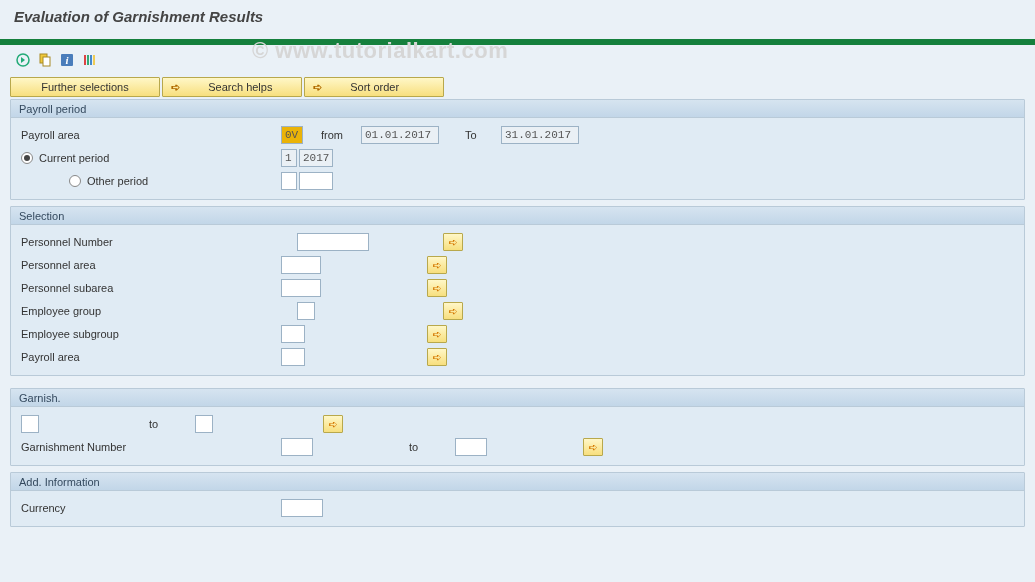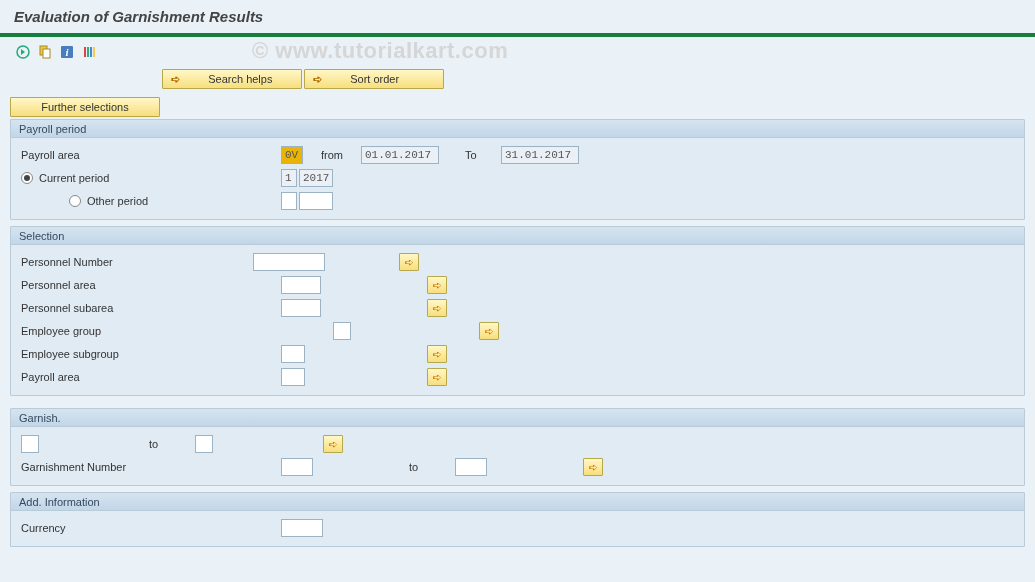--- a/index.html
+++ b/index.html
@@ -19,22 +19,22 @@
       left: 252px;
       color: #d6d6d6;
       font-size: 22px;
       font-weight: bold;
       letter-spacing: 0.5px;
       pointer-events: none;
       z-index: 50;
     }
     .title-bar {
       background: #eaf1f7;
-      padding: 8px 14px 8px 14px;
-      border-bottom: 4px solid #15803d;
+      padding: 8px 14px 14px 14px;
+      border-bottom: 6px solid #15803d;
     }
     .title-bar h1 {
       font-size: 15px;
       font-style: italic;
       font-weight: bold;
       color: #444;
     }
     .toolbar {
       padding: 6px 10px 8px 14px;
       display: flex;
@@ -65,21 +65,21 @@
       height: 20px;
       display: inline-flex;
       align-items: center;
       justify-content: center;
       font-size: 11px;
       color: #333;
       cursor: pointer;
       padding: 0 8px;
       border-radius: 1px;
     }
-    .sap-btn.wide { min-width: 150px; margin-top: 28px; }
+    .sap-btn.wide { min-width: 150px; }
     .sap-btn.mid { min-width: 140px; }
     .sap-btn .arrow {
       margin-right: 28px;
       margin-left: 2px;
       color: #b06b00;
       font-weight: bold;
     }
     .group {
       border: 1px solid #b9cad8;
       margin-bottom: 6px;
@@ -236,21 +236,21 @@
         <input type="text" style="width: 16px;">
         <input type="text" style="width: 34px; margin-left: 2px;">
       </div>
     </div>
   </div>
 
   <div class="group">
     <div class="group-title">Selection</div>
     <div class="group-body">
       <div class="selection-row">
-        <div class="label" style="width:232px;">Personnel Number</div>
+        <div class="label" style="width:276px;">Personnel Number</div>
         <input type="text" style="width: 72px;">
         <div style="width:74px;"></div>
         <span class="multi-btn">
             <span class="tri">➪</span>
           </span>
       </div>
       <div class="selection-row">
         <div class="label" style="width:260px;">Personnel area</div>
         <input type="text" style="width: 40px;">
         <div style="width:106px;"></div>
@@ -260,21 +260,21 @@
       </div>
       <div class="selection-row">
         <div class="label" style="width:260px;">Personnel subarea</div>
         <input type="text" style="width: 40px;">
         <div style="width:106px;"></div>
         <span class="multi-btn">
             <span class="tri">➪</span>
           </span>
       </div>
       <div class="selection-row">
-        <div class="label" style="width:312px;">Employee group</div>
+        <div class="label" style="width:276px;">Employee group</div>
         <input type="text" style="width: 18px;">
         <div style="width:128px;"></div>
         <span class="multi-btn">
             <span class="tri">➪</span>
           </span>
       </div>
       <div class="selection-row">
         <div class="label" style="width:260px;">Employee subgroup</div>
         <input type="text" style="width: 24px;">
         <div style="width:122px;"></div>

